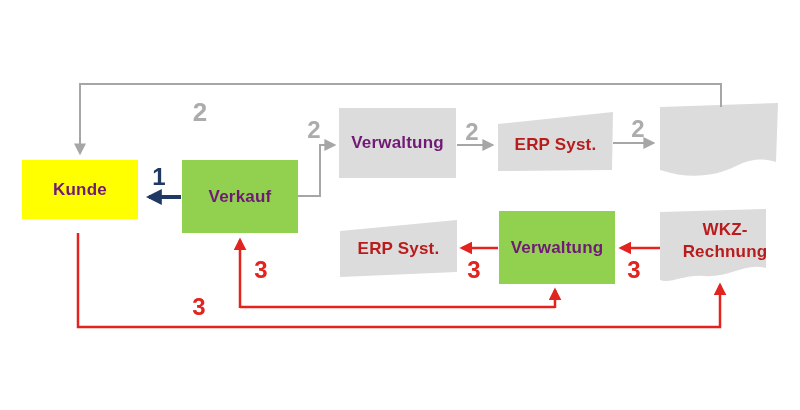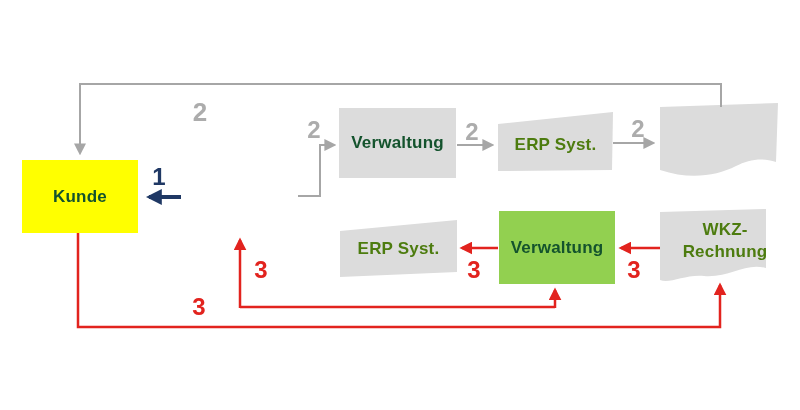--- a/index.html
+++ b/index.html
@@ -3,28 +3,28 @@
 <meta charset="utf-8">
 <style>
   html,body{margin:0;padding:0;background:#fff;}
   .canvas{
     position:relative;width:800px;height:410px;background:#FFFFFF;overflow:hidden;
     font-family:"Liberation Sans","DejaVu Sans",sans-serif;
   }
   .canvas svg{position:absolute;left:0;top:0;pointer-events:none;}
   .box{
     position:absolute;display:flex;align-items:center;justify-content:center;
-    font-weight:bold;font-size:17px;color:#14532d;letter-spacing:0.2px;
+    font-weight:bold;font-size:17px;color:#701a75;letter-spacing:0.2px;
   }
-  .box-kunde{left:22px;top:160px;width:116px;height:73px;background:#FFFF00;}
+  .box-kunde{left:22px;top:160px;width:116px;height:59px;background:#FFFF00;}
   .box-verkauf{left:182px;top:160px;width:116px;height:73px;background:#92D050;}
   .box-verwaltung-top{left:339px;top:108px;width:117px;height:70px;background:#DCDCDC;}
   .box-verwaltung-bottom{left:499px;top:211px;width:116px;height:73px;background:#92D050;}
   .doc-label{
-    position:absolute;font-weight:bold;font-size:17px;color:#4d7c0f;
+    position:absolute;font-weight:bold;font-size:17px;color:#b91c1c;
     text-align:center;letter-spacing:0.2px;
   }
   .lbl-erp-top{left:498px;top:132px;width:115px;line-height:26px;}
   .lbl-rechnung{left:660px;top:129px;width:118px;line-height:26px;}
   .lbl-erp-bottom{left:340px;top:236px;width:117px;line-height:26px;}
   .lbl-wkz{left:679px;top:219px;width:92px;line-height:22px;text-align:center;}
   .num{
     position:absolute;transform:translate(-50%,-50%);
     font-weight:bold;font-size:24px;line-height:1;
   }
@@ -76,20 +76,23 @@
     <line x1="240" y1="307" x2="555" y2="307" stroke="#E2231E" stroke-width="2.5"></line>
     <line x1="240" y1="308" x2="240" y2="240" stroke="#E2231E" stroke-width="2.5" marker-end="url(#arrRed)"></line>
     <line x1="555" y1="308" x2="555" y2="290" stroke="#E2231E" stroke-width="2.5" marker-end="url(#arrRed)"></line>
     <line x1="660" y1="248" x2="621" y2="248" stroke="#E2231E" stroke-width="2.5" marker-end="url(#arrRed)"></line>
     <line x1="498" y1="248" x2="462" y2="248" stroke="#E2231E" stroke-width="2.5" marker-end="url(#arrRed)"></line>
   </svg>
 
   <div class="box box-kunde">
     <span>Kunde</span>
   </div>
+  <div class="box box-verkauf">
+    <span>Verkauf</span>
+  </div>
   <div class="box box-verwaltung-top">
     <span>Verwaltung</span>
   </div>
   <div class="box box-verwaltung-bottom">
     <span>Verwaltung</span>
   </div>
 
   <div class="doc-label lbl-erp-top">ERP Syst.</div>
   <div class="doc-label lbl-erp-bottom">ERP Syst.</div>
   <div class="doc-label lbl-wkz">WKZ-Rechnung</div>

